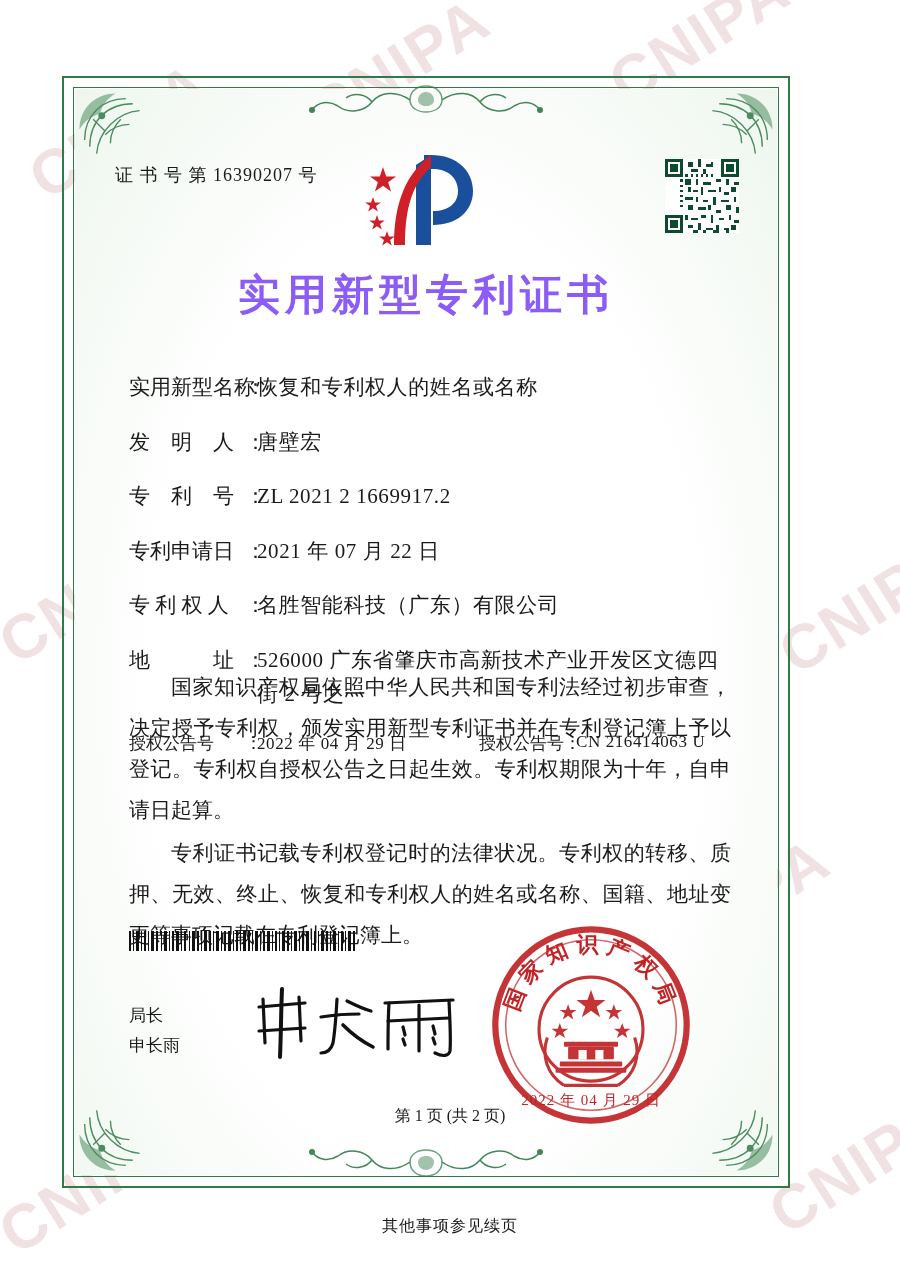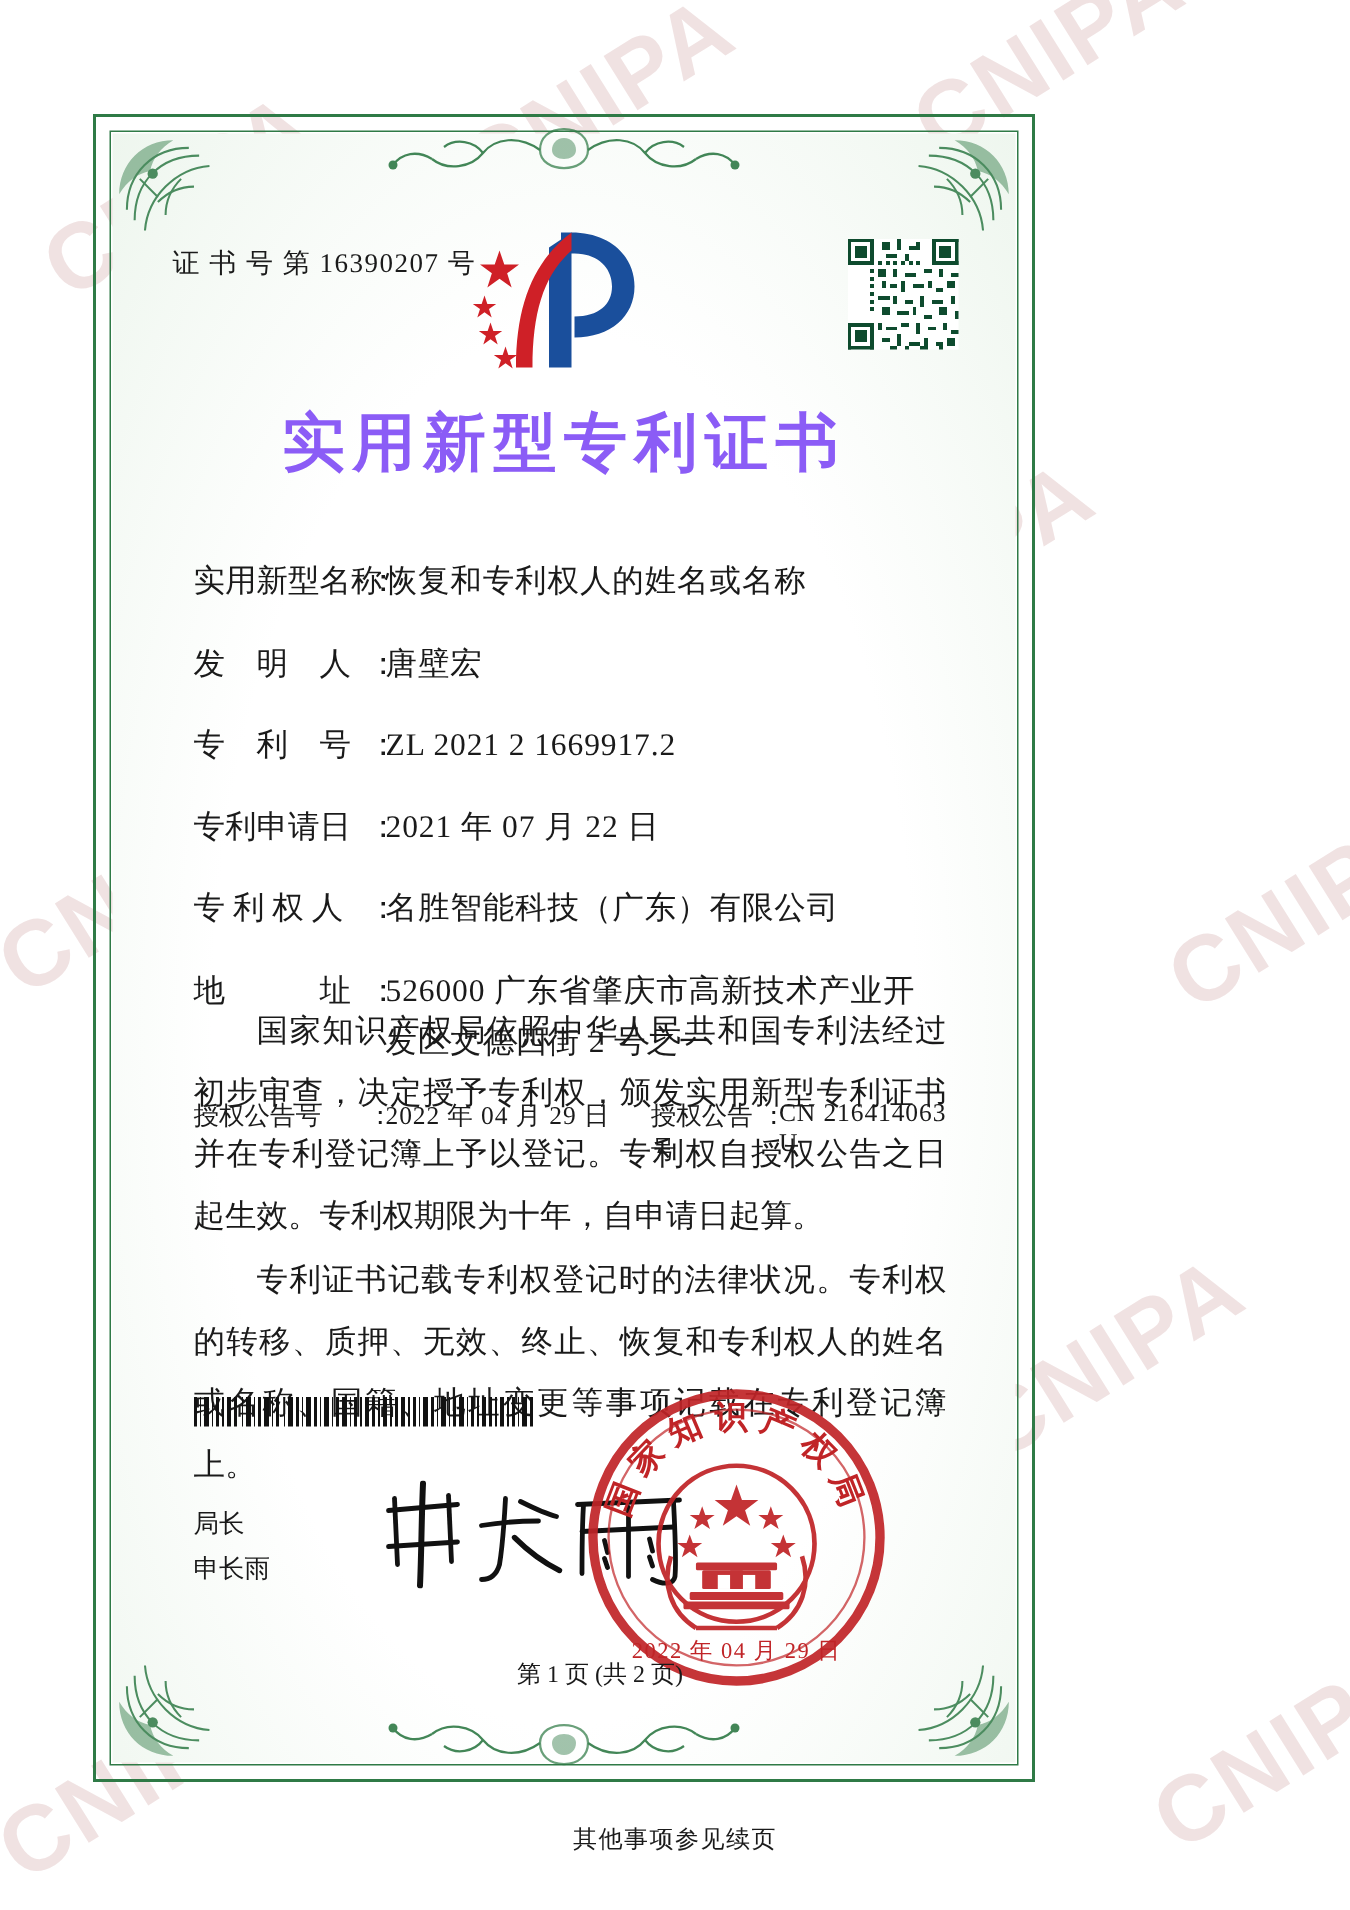--- a/index.html
+++ b/index.html
@@ -32,21 +32,21 @@
     letter-spacing: 2px;
     transform: rotate(-32deg);
     white-space: nowrap;
   }
 
   
   .certificate {
     position: absolute;
     left: 62px;
     top: 76px;
-    width: 628px;
+    width: 728px;
     height: 1112px;
     z-index: 1;
   }
   .frame-outer {
     position: absolute;
     inset: 0;
     border: 2px solid #2f7a46;
     box-sizing: border-box;
   }
   .frame-inner {

